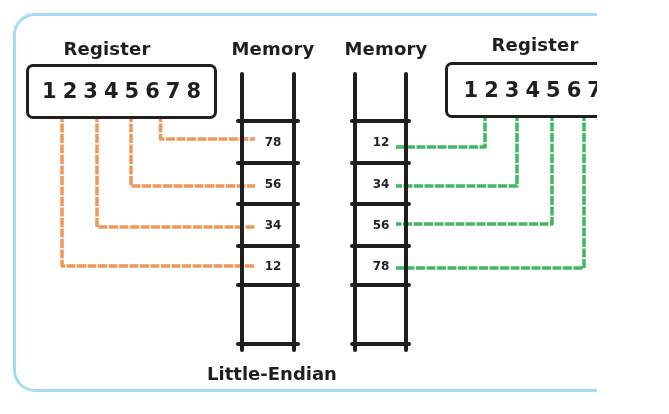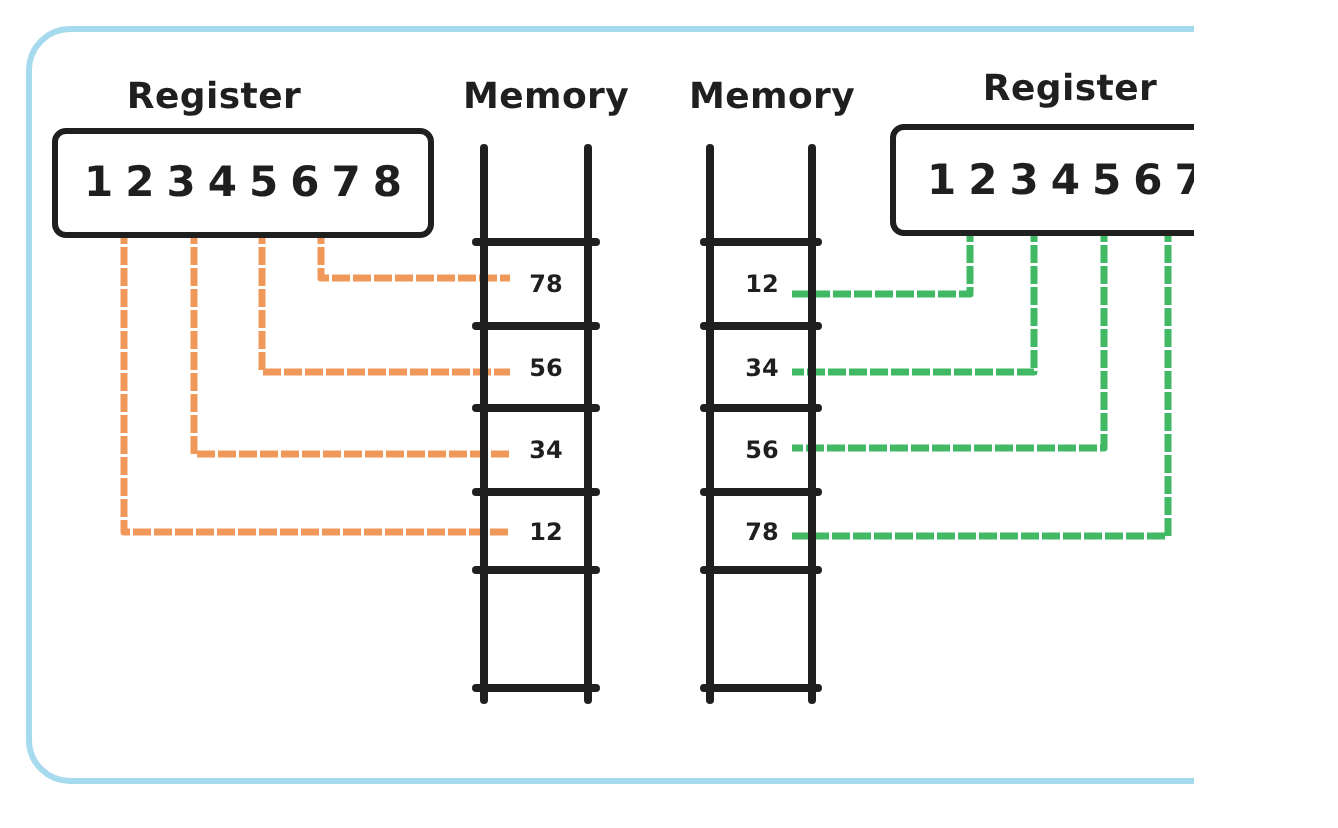--- a/index.html
+++ b/index.html
@@ -82,20 +82,21 @@
     <div class="rung" style="left:236px;top:202px;width:64px;"></div>
     <div class="rung" style="left:236px;top:244px;width:64px;"></div>
     <div class="rung" style="left:236px;top:283px;width:64px;"></div>
     <div class="rung" style="left:236px;top:342px;width:64px;"></div>
     <div class="mem-val" style="left:250px;top:123px;width:46px;height:38px;">78</div>
     <div class="mem-val" style="left:250px;top:165px;width:46px;height:37px;">56</div>
     <div class="mem-val" style="left:250px;top:206px;width:46px;height:38px;">34</div>
     <div class="mem-val" style="left:250px;top:248px;width:46px;height:35px;">12</div>
   </div>
 
+  <div class="caption" style="left:192px;top:363px;width:160px;">Little-Endian</div>
 
   <div class="title" style="left:326px;top:38px;width:120px;">Memory</div>
 
   <div>
     <div class="rail" style="left:353px;top:72px;height:280px;"></div>
     <div class="rail" style="left:404px;top:72px;height:280px;"></div>
     <div class="rung" style="left:350px;top:119px;width:61px;"></div>
     <div class="rung" style="left:350px;top:161px;width:61px;"></div>
     <div class="rung" style="left:350px;top:202px;width:61px;"></div>
     <div class="rung" style="left:350px;top:244px;width:61px;"></div>

